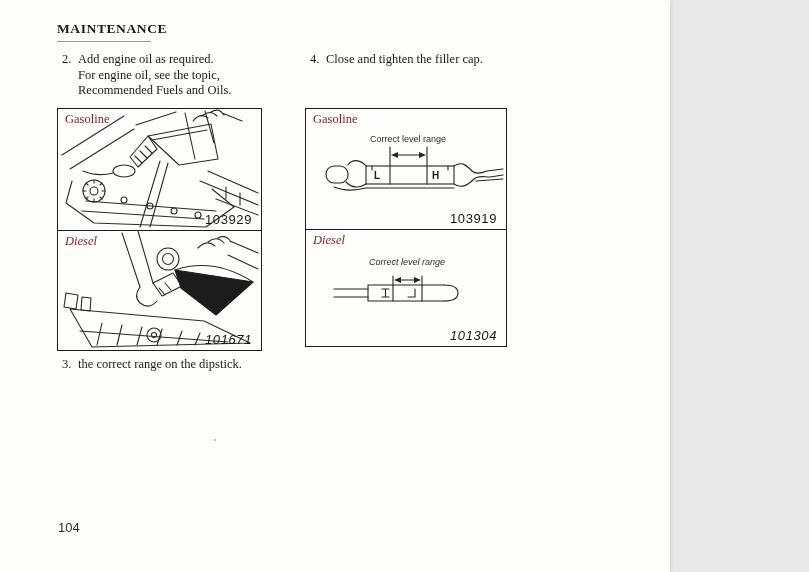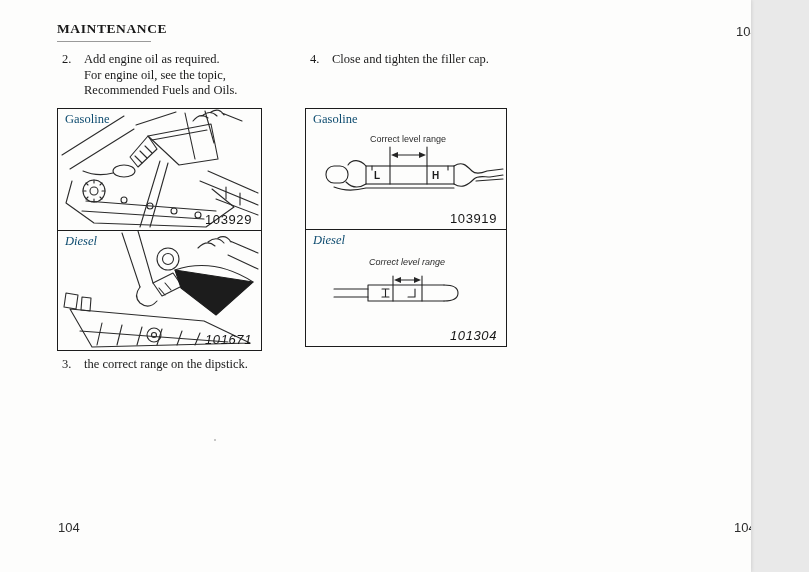--- a/index.html
+++ b/index.html
@@ -1,44 +1,44 @@
 <!DOCTYPE html>
 <html><head>
 <meta charset="utf-8">
 <style>
   html,body{margin:0;padding:0;background:#e9e9e9;}
   .page{
-    position:relative; width:751px; height:572px; background:#fdfdfc;
+    position:relative; width:670px; height:572px; background:#fdfdfc;
     font-family:"Liberation Serif", serif; color:#1a1a1a; overflow:hidden;
     box-shadow:0 0 4px rgba(0,0,0,.15);
   }
   .abs{position:absolute;}
   .title{
     left:57px; top:21px; font-size:13.5px; font-weight:bold; letter-spacing:.6px;
   }
   .title-rule{left:57px; top:41px; width:94px; height:1px; background:#9a9a9a;}
   .pagenum{font-family:Liberation Sans, sans-serif; font-size:13px; color:#2e2e2e;}
   .pagenum.tr{left:736px; top:24px;}
   .pagenum.bl{left:58px; top:520px;}
   .pagenum.br{left:734px; top:520px;}
   .step{font-size:12.5px; line-height:15.5px;}
   .step .num{position:absolute; left:0; top:0;}
-  .step .body{margin-left:22px;}
+  .step .body{margin-left:16px;}
   .step2{left:62px; top:52px; width:230px;}
   .step3{left:62px; top:357px; width:250px;}
   .step4{left:310px; top:52px; width:240px;}
   .bold{font-weight:normal;}
   .figcol{position:absolute;}
   .figbox{
     position:relative; border:1.5px solid #1c1c1c; background:#fdfdfc; box-sizing:border-box;
   }
   .figbox + .figbox{margin-top:-1.5px;font-style:italic;}
   .figlabel{
     position:absolute; left:7px; top:3px; font-size:12.5px; font-family:"Liberation Serif", serif;
-    color:#0c4a6e; z-index:2;
+    color:#7f1d1d; z-index:2;
   }
   .fignum{
     position:absolute; right:9px; bottom:3px; font-size:13px; letter-spacing:.6px;
     font-family:"Liberation Sans", sans-serif; color:#161616; z-index:2;
   }
   svg{display:block;}
   svg text.ann{
     font-family:"Liberation Sans", sans-serif; font-size:9px; fill:#2c2c2c;
   }
   svg text.mark{

